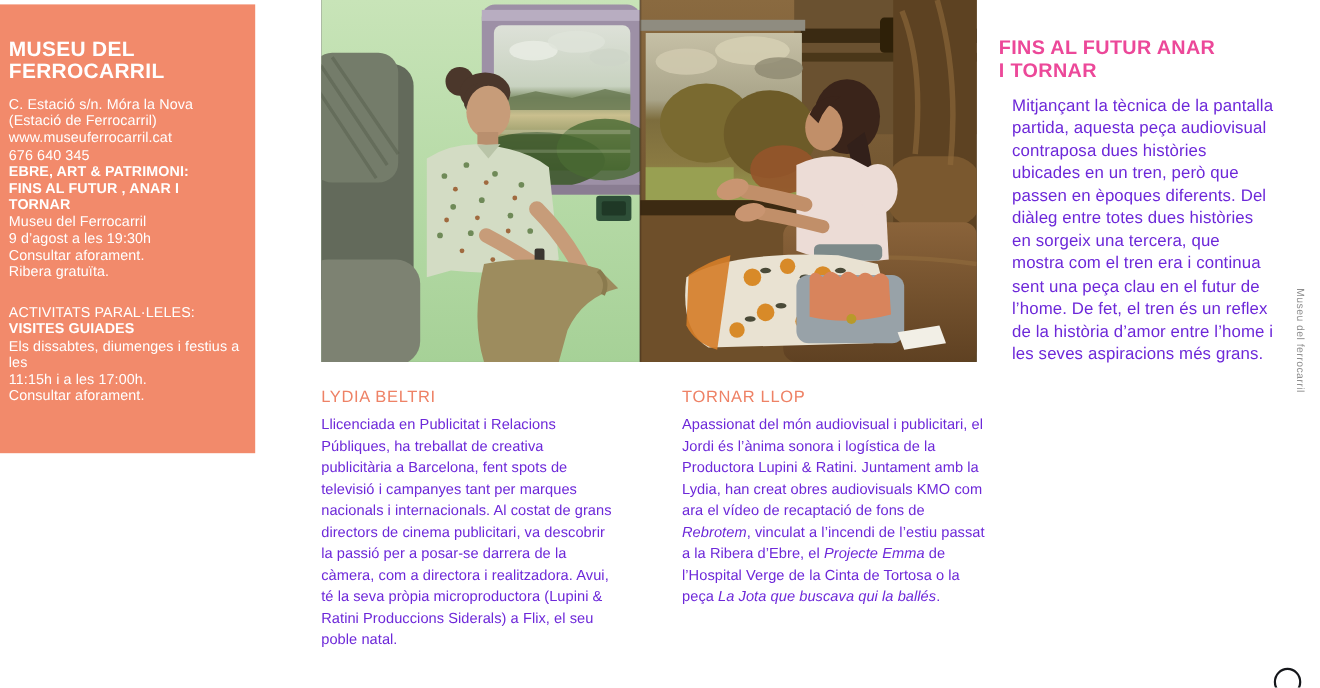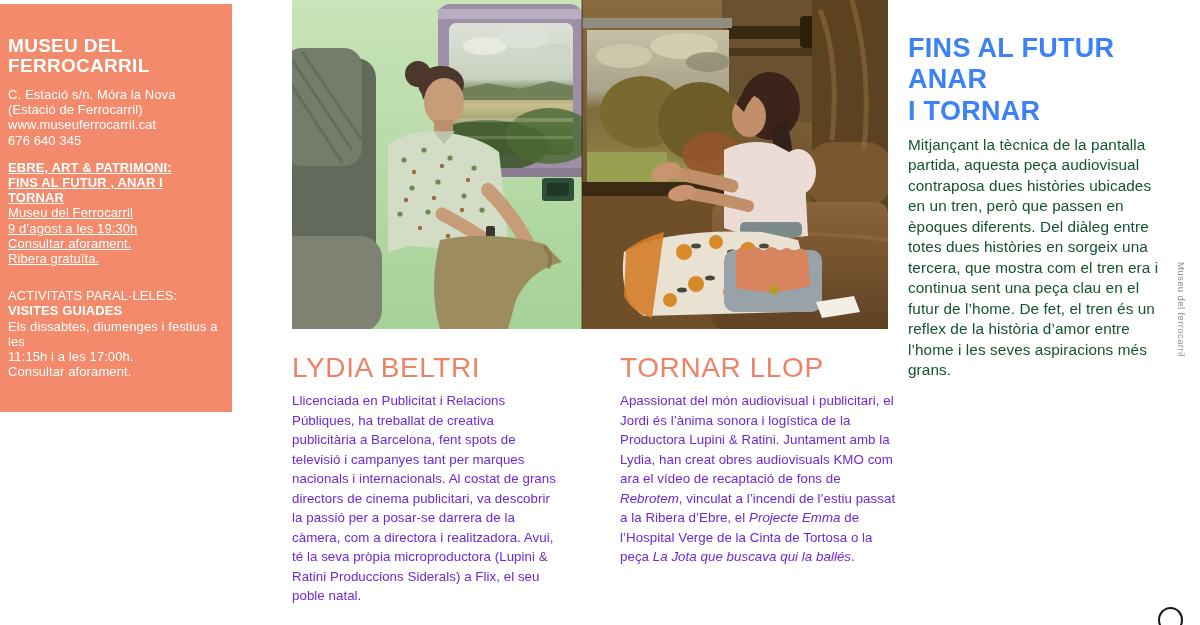--- a/index.html
+++ b/index.html
@@ -15,48 +15,48 @@
     background:#F28A6B;color:#fff;box-sizing:border-box;
     padding:32px 10px 0 8px;
   }
   .sidebar .title{
     font-size:19px;line-height:20px;font-weight:700;letter-spacing:.3px;
     width:180px;margin-bottom:11px;
   }
   .sb-line{font-size:13px;line-height:15.2px;font-weight:400;letter-spacing:.1px;}
   .sb-line.bold{font-weight:700;}
   .sb-block{margin-top:0;}
-  .sb-gap1{margin-top:12px;text-decoration:underline;}
+  .sb-gap1{margin-top:0;}
   .sb-gap2{margin-top:22px;}
   
   .photo{
     position:absolute;left:292px;top:0;width:596px;height:329px;margin:0;
     overflow:hidden;background:#777;
   }
   .photo svg{display:block;}
   
   .bio{position:absolute;top:352px;}
   .bio-lydia{left:292px;width:268px;}
   .bio-jordi{left:620px;width:280px;}
   .bio h2{
-    margin:0 0 7px 0;font-size:28px;font-weight:400;letter-spacing:.6px;
+    margin:0 0 7px 0;font-size:15px;font-weight:400;letter-spacing:.6px;
     color:#EE8266;
   }
   .bio p{
     margin:0;font-size:13.3px;line-height:1.47;color:#6d28d9;letter-spacing:.05px;
   }
   .bio .it{font-style:italic;}
   
   .feature{position:absolute;left:908px;top:33px;width:264px;}
   .feature h1{
-    margin:0 0 8px 0;font-size:27px;line-height:1.16;font-weight:700;
-    letter-spacing:.3px;color:#3b82f6;
+    margin:0 0 8px 0;font-size:18px;line-height:1.16;font-weight:700;
+    letter-spacing:.3px;color:#ec4899;
   }
   .feature p{
-    margin:0;font-size:15.3px;line-height:1.34;color:#14532d;
+    margin:12px;font-size:15.3px;line-height:1.34;color:#6d28d9;
     font-weight:400;letter-spacing:.1px;
   }
   
   .vertical-caption{
     position:absolute;left:1176px;top:262px;height:100px;
     writing-mode:vertical-rl;font-size:9.5px;letter-spacing:.4px;color:#8E8E8E;
     white-space:nowrap;
   }
   
   .partial-circle{

